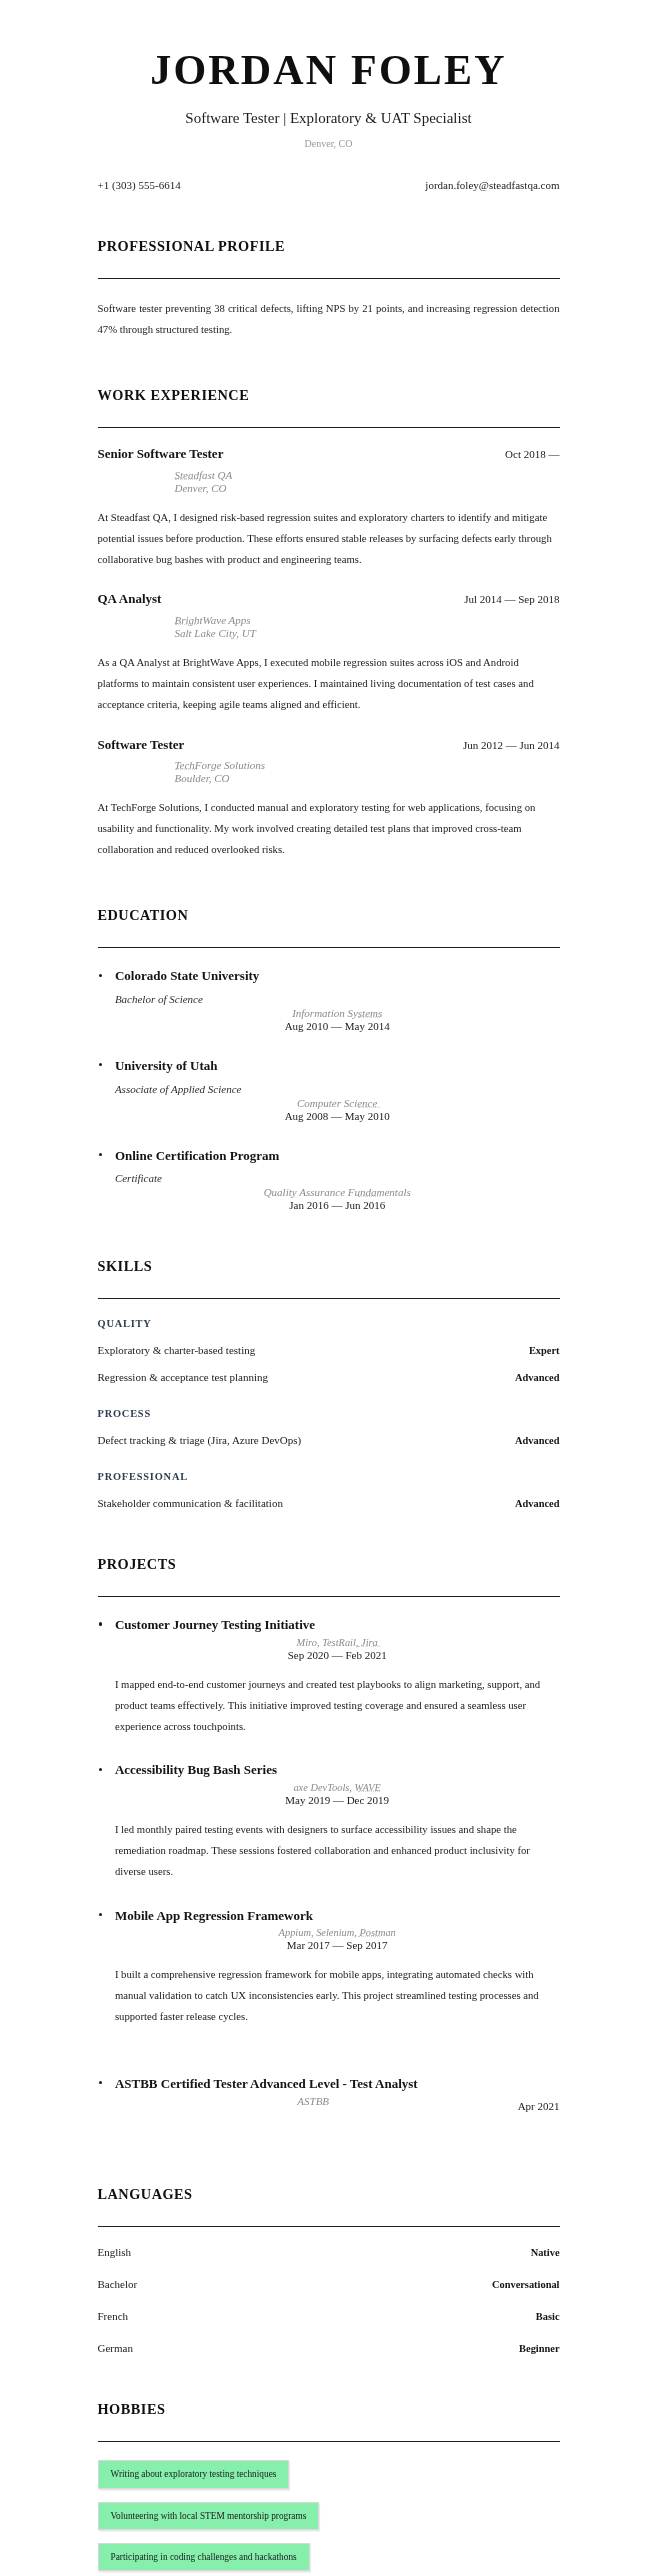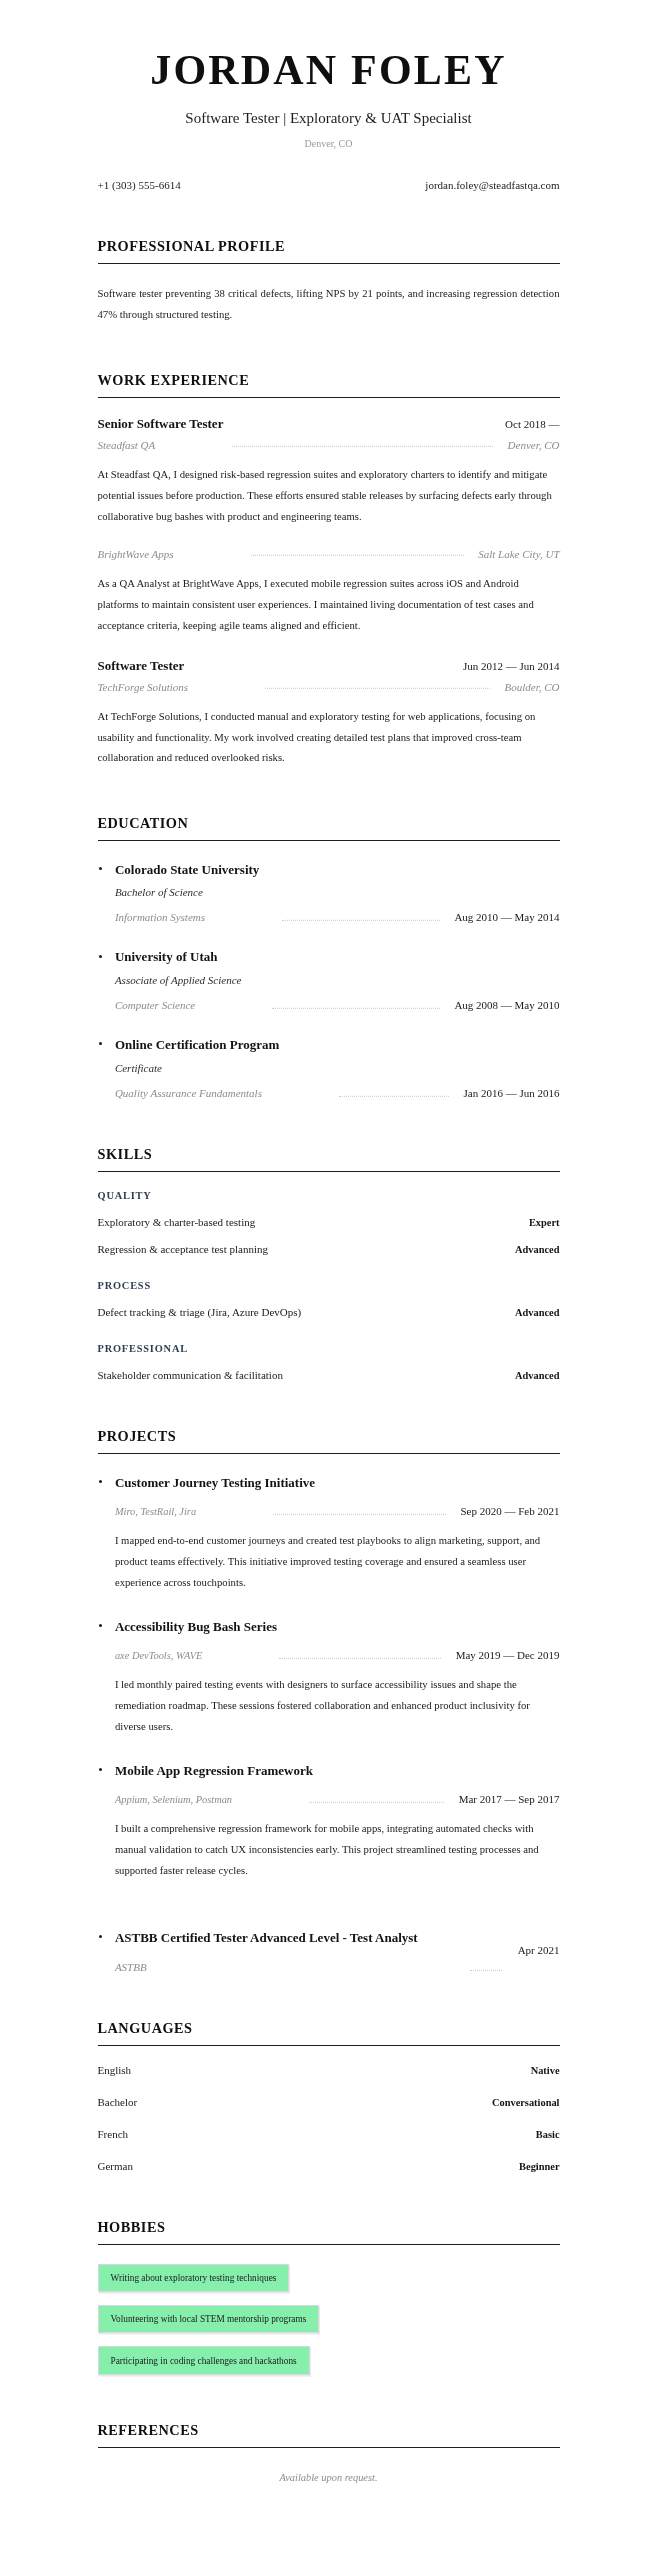--- a/index.html
+++ b/index.html
@@ -8,44 +8,44 @@
   .page { width:540px; height:2576px; margin:0 auto; padding:46px 39px 0; overflow:hidden; background:#fff; }
 
   
   .name { text-align:center; font-size:42px; font-weight:700; letter-spacing:2.2px; margin:0 0 16.4px; color:#0f0f0f; }
   .subtitle { text-align:center; font-size:15px; margin:0 0 11px; color:#1d1d1d; }
   .hdr-location { text-align:center; font-size:10px; color:#999999; margin:0 0 30px; }
   .contact-row { display:flex; justify-content:space-between; align-items:baseline; font-size:11px; color:#1d1d1d; }
 
   
   .section { margin-top:47px; }
-  .sec-head { font-size:14.3px; font-weight:700; letter-spacing:0.5px; color:#101010; margin:0; padding-bottom:8px; border-bottom:1.1px solid #1f1f1f; }
+  .sec-head { font-size:14.3px; font-weight:700; letter-spacing:0.5px; color:#101010; margin:0; padding-bottom:23px; border-bottom:1.1px solid #1f1f1f; }
   .sec-body { margin-top:18.6px; }
 
   p.para { font-size:10.7px; line-height:1.95; margin:13px 0 0; color:#1b1b1b; }
   .justify { text-align:justify; }
 
   
   .job { margin-top:22px; }
   .job:first-child { margin-top:10px; }
   .row-split { display:flex; justify-content:space-between; align-items:baseline; }
   .job-title { font-size:13px; font-weight:700; color:#141414; }
   .dates { font-size:11px; color:#1b1b1b; white-space:nowrap; }
-  .sub-row { display:flex; align-items:baseline; margin-top:6.6px; }
+  .sub-row { display:flex; align-items:baseline; margin-top:6.6px;flex-direction:column; }
   .muted-italic { font-style:italic; font-size:11px; color:#8c8c8c; }
   .leader { flex:1; border-bottom:1.1px dotted #c9c9c9; margin:0 14.3px 0 77px; transform:translateY(-2.2px); min-width:22px; }
 
   
   .b-item { display:flex; margin-top:24px; }
   .b-item:first-child { margin-top:3.3px; }
   .dot { flex:0 0 auto; width:3.3px; height:3.3px; border-radius:50%; background:#1a1a1a; margin:7.1px 13px 0 1.1px; }
   .b-content { flex:1; min-width:0; }
   .b-title { font-size:13px; font-weight:700; color:#141414; line-height:1.5; }
   .b-degree { font-style:italic; font-size:11px; color:#2d2d2d; margin-top:7.1px; }
-  .b-sub-row { display:flex; align-items:flex-end; margin-top:13px; }
+  .b-sub-row { display:flex; align-items:center; margin-top:2px;flex-direction:column; }
 
   
   .cert-flex { display:flex; }
   .cert-left { flex:1; min-width:0; }
   .cert-leader { flex:0 0 32px; border-bottom:1.1px dotted #c9c9c9; margin:0 10px 0 auto; transform:translateY(-2.2px); }
   .cert-dates { flex:0 0 48px; font-size:11px; color:#1b1b1b; text-align:right; align-self:center; line-height:1.75; }
 
   
   .skill-group { margin-top:25px; }
   .skill-group:first-child { margin-top:4px; }
@@ -100,20 +100,24 @@
         </div>
         <div class="sub-row">
           <span class="muted-italic">Steadfast QA</span>
           <span class="leader"></span>
           <span class="muted-italic">Denver, CO</span>
         </div>
         <p class="para">At Steadfast QA, I designed risk-based regression suites and exploratory charters to identify and mitigate potential issues before production. These efforts ensured stable releases by surfacing defects early through collaborative bug bashes with product and engineering teams.</p>
       </article>
 
       <article class="job">
+        <div class="row-split">
+          <span class="job-title">QA Analyst</span>
+          <span class="dates">Jul 2014 — Sep 2018</span>
+        </div>
         <div class="sub-row">
           <span class="muted-italic">BrightWave Apps</span>
           <span class="leader"></span>
           <span class="muted-italic">Salt Lake City, UT</span>
         </div>
         <p class="para">As a QA Analyst at BrightWave Apps, I executed mobile regression suites across iOS and Android platforms to maintain consistent user experiences. I maintained living documentation of test cases and acceptance criteria, keeping agile teams aligned and efficient.</p>
       </article>
 
       <article class="job">
         <div class="row-split">

